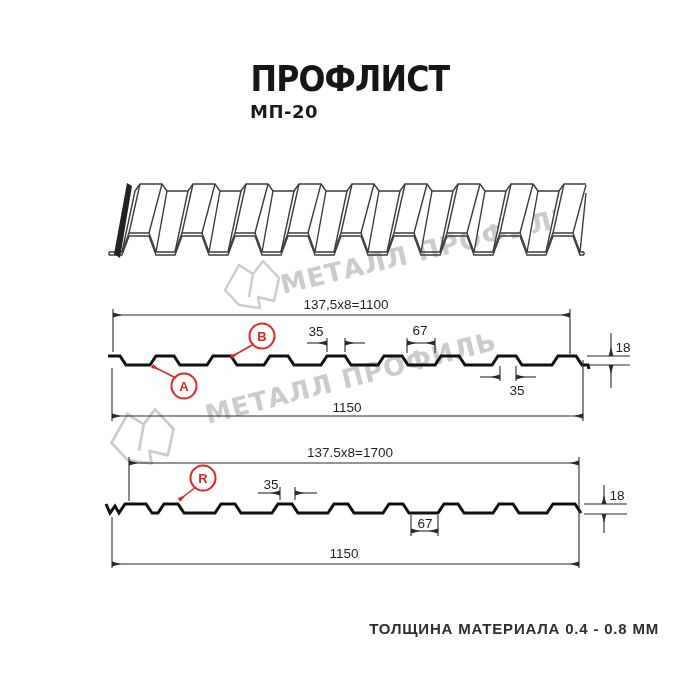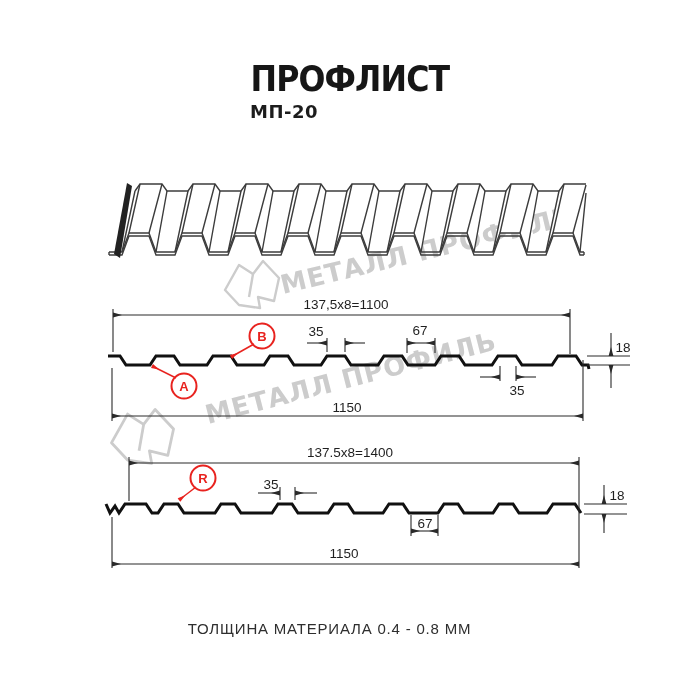--- a/index.html
+++ b/index.html
@@ -4,22 +4,22 @@
 <style>
   html,body{margin:0;padding:0;background:#fff;}
   #page{position:relative;width:700px;height:700px;background:#ffffff;overflow:hidden;
         font-family:"Liberation Sans",sans-serif;}
   .abs{position:absolute;}
   #title{left:0;top:58px;width:700px;text-align:center;color:#161616;}
   #title span{display:inline-block;transform:scaleX(0.88);font-family:"DejaVu Sans",sans-serif;
               font-weight:800;font-size:36px;letter-spacing:-1px;}
   #subtitle{left:0;top:101px;width:568px;text-align:center;color:#1c1c1c;
             font-family:"DejaVu Sans",sans-serif;font-weight:600;font-size:18px;letter-spacing:0.5px;}
-  #footer{left:0;top:620px;width:659px;text-align:center;color:#2e2e2e;
-          font-size:15px;letter-spacing:0.8px;font-weight:400;}
+  #footer{left:0;top:620px;width:659px;text-align:right;color:#2e2e2e;
+          font-size:15px;letter-spacing:0.8px;font-weight:700;}
   .dim{color:#1f1f1f;font-size:13.5px;white-space:nowrap;transform:translate(-50%,-50%);}
   .marklbl{width:23px;height:23px;border:2px solid #e8231f;border-radius:50%;
            color:#e8231f;font-weight:bold;font-size:13px;display:flex;align-items:center;
            justify-content:center;transform:translate(-50%,-50%);background:transparent;}
   svg{position:absolute;left:0;top:0;}
   .thin{stroke:#3c3c3c;stroke-width:1.4;fill:none;stroke-linejoin:miter;}
   .dimln{stroke:#2a2a2a;stroke-width:1.1;fill:none;}
   .prof{stroke:#111;stroke-width:3;fill:none;stroke-linejoin:miter;}
   .wm{stroke:#cccccc;stroke-width:2.4;fill:none;stroke-linejoin:round;}
   .wmtext{fill:#cccccc;font-family:"DejaVu Sans",sans-serif;font-weight:bold;
@@ -144,21 +144,21 @@
 
   <div class="abs dim" style="left:338px;top:304px;margin-left:8px;">137,5x8=1100</div>
   <div class="abs dim" style="left:316px;top:331px;">35</div>
   <div class="abs dim" style="left:420px;top:330px;">67</div>
   <div class="abs dim" style="left:623px;top:347px;">18</div>
   <div class="abs dim" style="left:517px;top:390px;">35</div>
   <div class="abs dim" style="left:347px;top:407px;">1150</div>
   <div class="abs marklbl" style="left:184px;top:386px;">А</div>
   <div class="abs marklbl" style="left:262px;top:336px;">В</div>
 
-  <div class="abs dim" style="left:350px;top:452px;">137.5x8=1400</div>
+  <div class="abs dim" style="left:350px;top:452px;">137.5x8=1700</div>
   <div class="abs dim" style="left:271px;top:484px;">35</div>
   <div class="abs dim" style="left:425px;top:523px;">67</div>
   <div class="abs dim" style="left:617px;top:495px;">18</div>
   <div class="abs dim" style="left:344px;top:553px;">1150</div>
   <div class="abs marklbl" style="left:203px;top:478px;">R</div>
 
   <div class="abs" id="footer">ТОЛЩИНА МАТЕРИАЛА 0.4 - 0.8 ММ</div>
 </div>
 
 </body></html>

